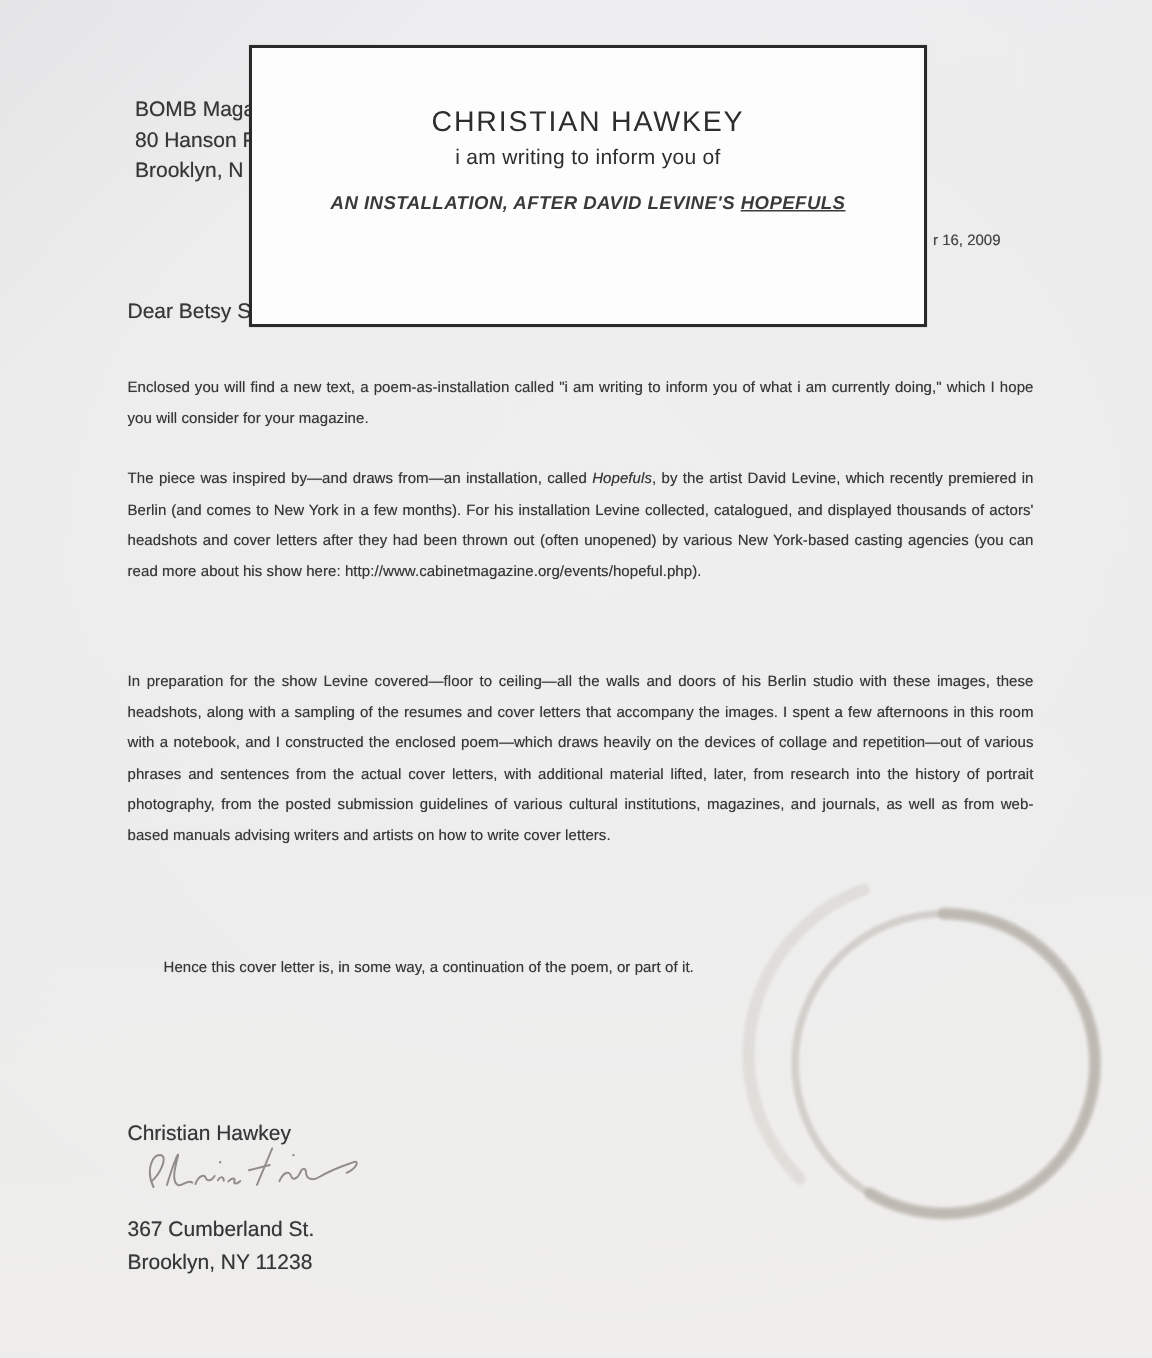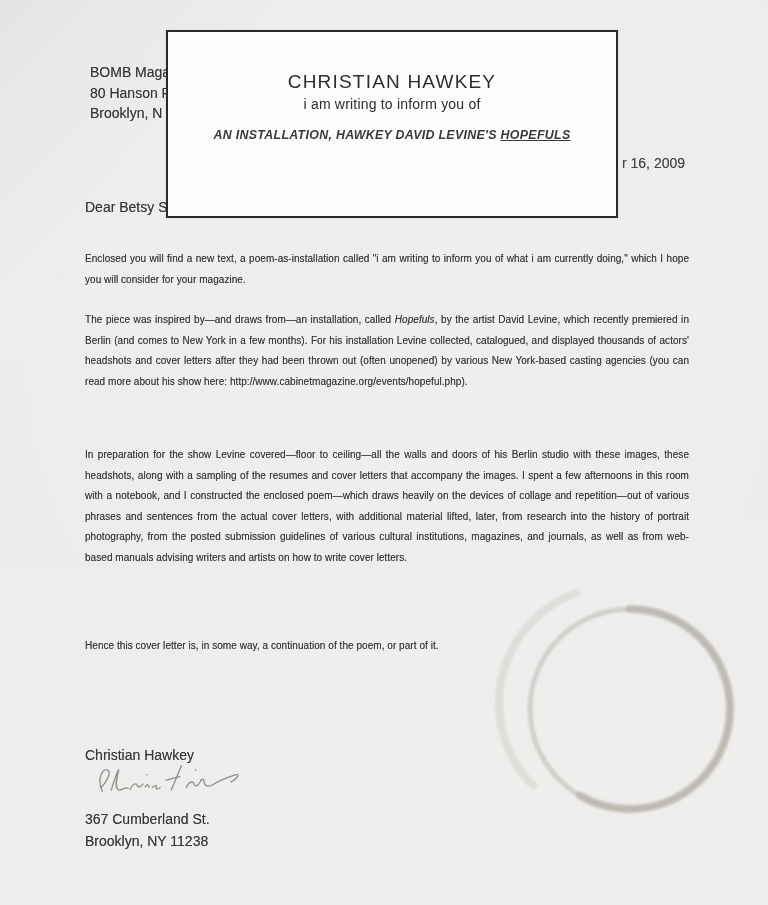--- a/index.html
+++ b/index.html
@@ -21,35 +21,35 @@
   .ink{
     color:#363636;
     text-shadow:0 0 0.5px rgba(54,54,54,0.55);
   }
   .recipient{
     position:absolute;left:90px;top:62px;z-index:1;
     font-size:14px;line-height:20.5px;white-space:nowrap;
   }
   .date{
     position:absolute;left:622px;top:155px;z-index:2;
-    font-size:14px;white-space:nowrap;color:#454545;
+    font-size:10px;white-space:nowrap;color:#454545;
   }
   .salutation{
     position:absolute;left:85px;top:199px;z-index:2;
     font-size:14px;white-space:nowrap;
   }
   .para{
     position:absolute;left:85px;width:604px;z-index:2;
     font-size:10px;line-height:20.6px;text-align:justify;
     letter-spacing:0.05px;
   }
   .p1{top:249px;}
   .p2{top:310px;}
   .p3{top:445px;}
-  .p4{top:636px;text-align:left;}
+  .p4{top:636px;text-align:left;margin-left:24px;}
   .p5{top:693px;text-align:left;}
   .printed-name{
     position:absolute;left:85px;top:747px;z-index:2;
     font-size:14px;white-space:nowrap;
   }
   .sender{
     position:absolute;left:85px;top:808px;z-index:2;
     font-size:14px;line-height:22px;white-space:nowrap;
   }
   .card{
@@ -130,16 +130,16 @@
   </svg>
 
   <div class="sender ink">
     <div>367 Cumberland St.</div>
     <div>Brooklyn, NY 11238</div>
   </div>
 
   <div class="card">
     <div class="card-title">CHRISTIAN HAWKEY</div>
     <div class="card-sub">i am writing to inform you of</div>
-    <div class="card-tag"><span>AN INSTALLATION, HAWKEY DAVID LEVINE'S </span><span style="text-decoration: underline;">HOPEFULS</span></div>
+    <div class="card-tag"><span>AN INSTALLATION, AFTER DAVID LEVINE'S </span><span style="text-decoration: underline;">HOPEFULS</span></div>
   </div>
 
 </div>
 
 </body></html>

